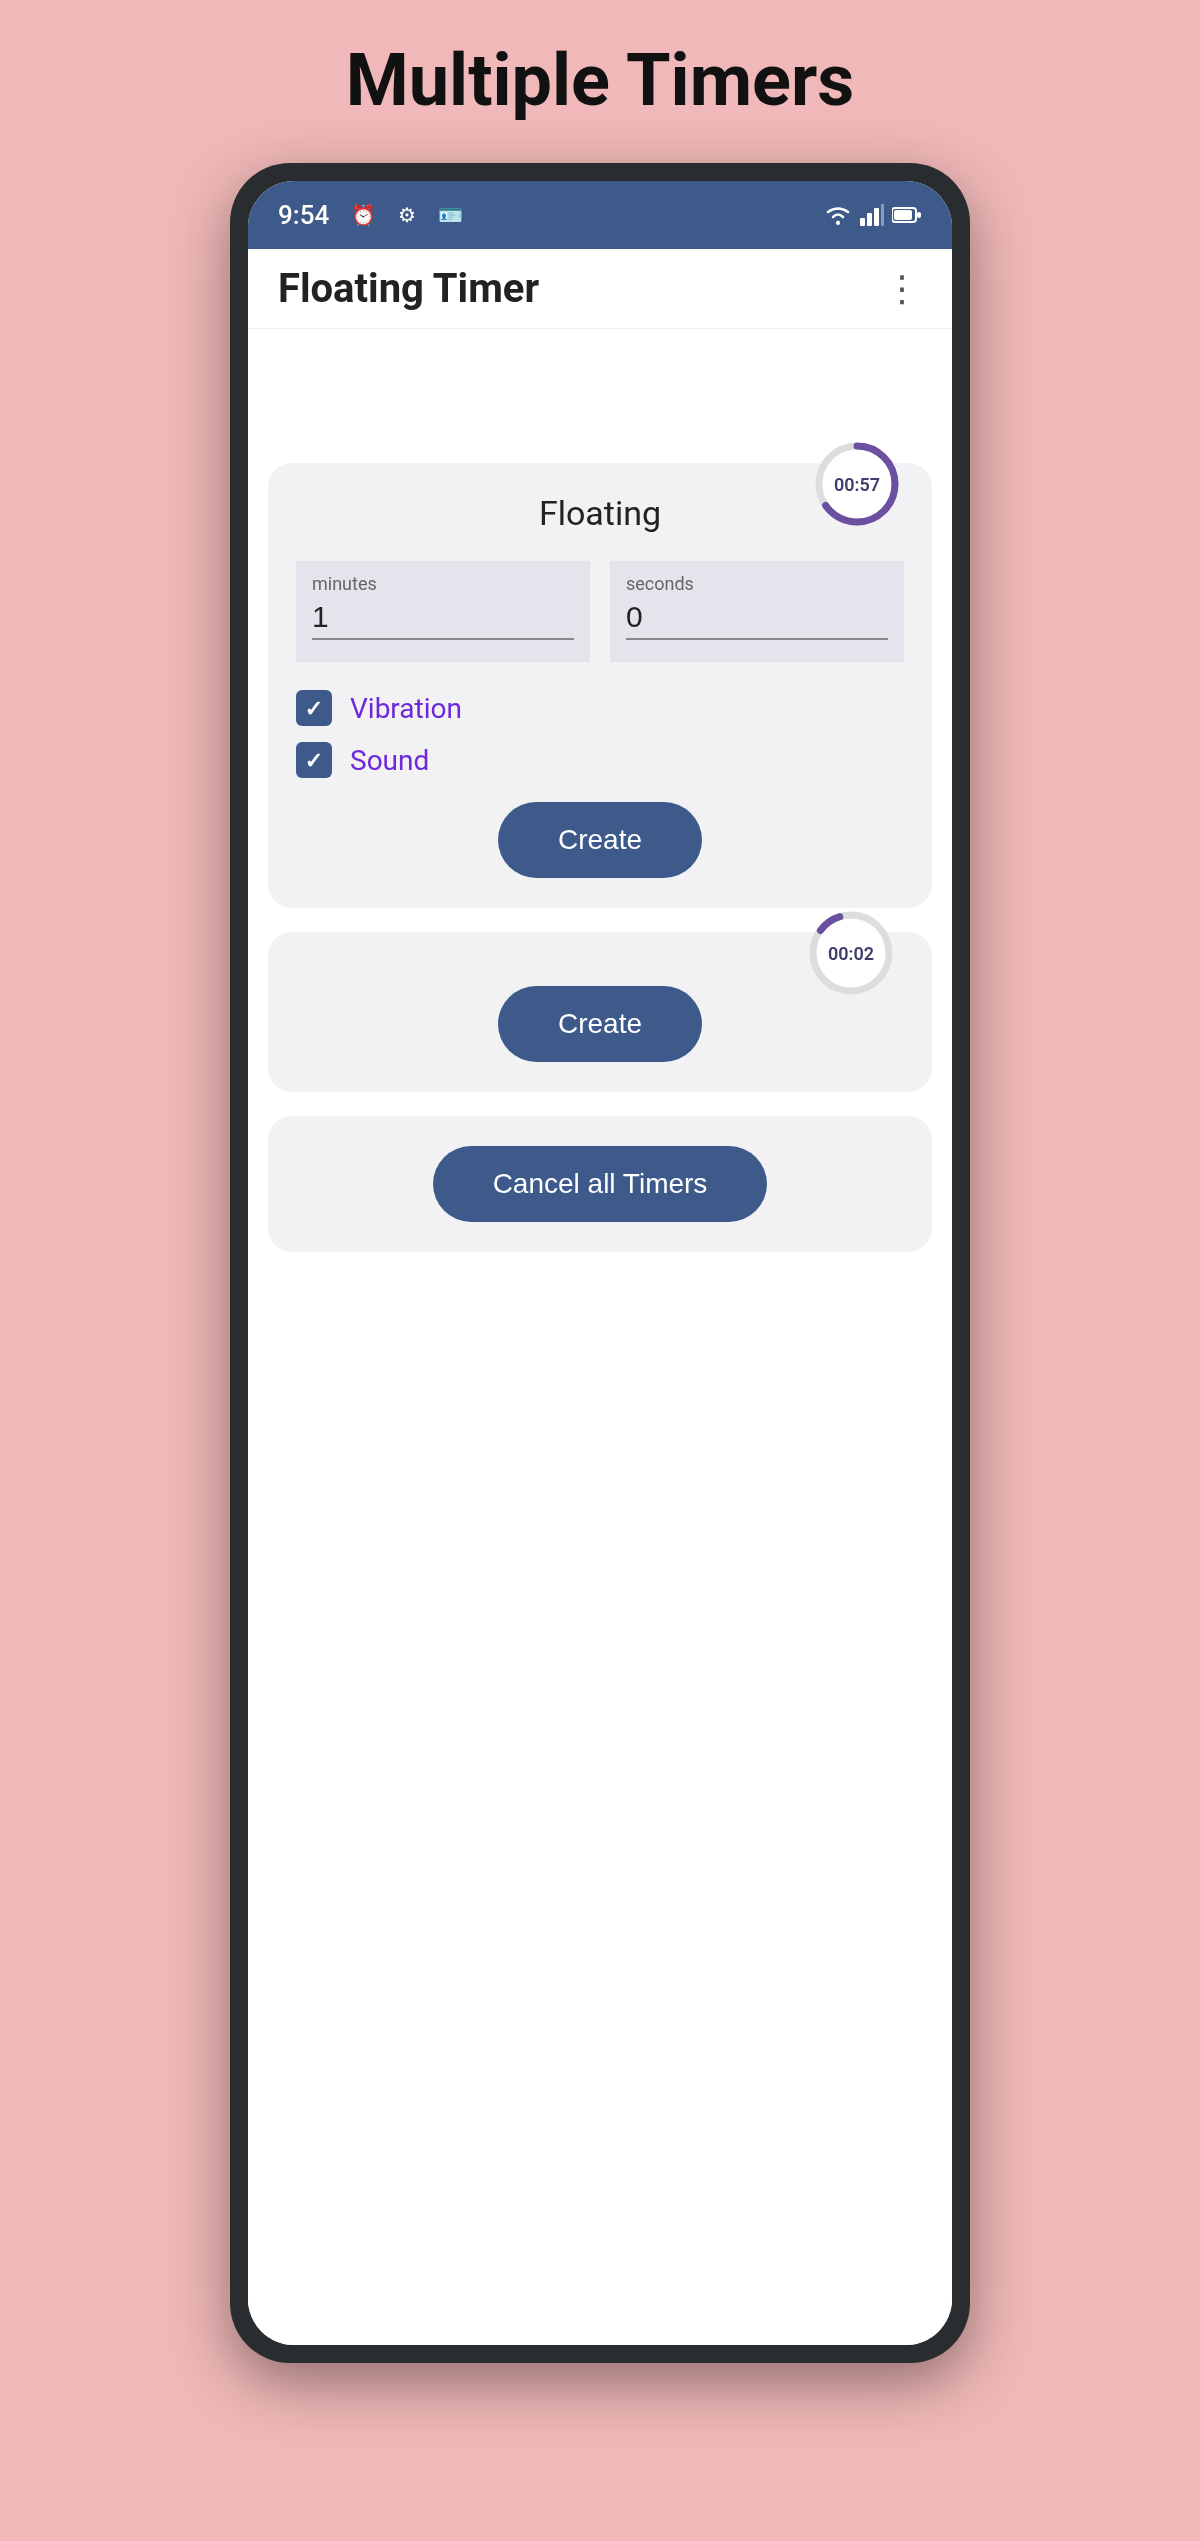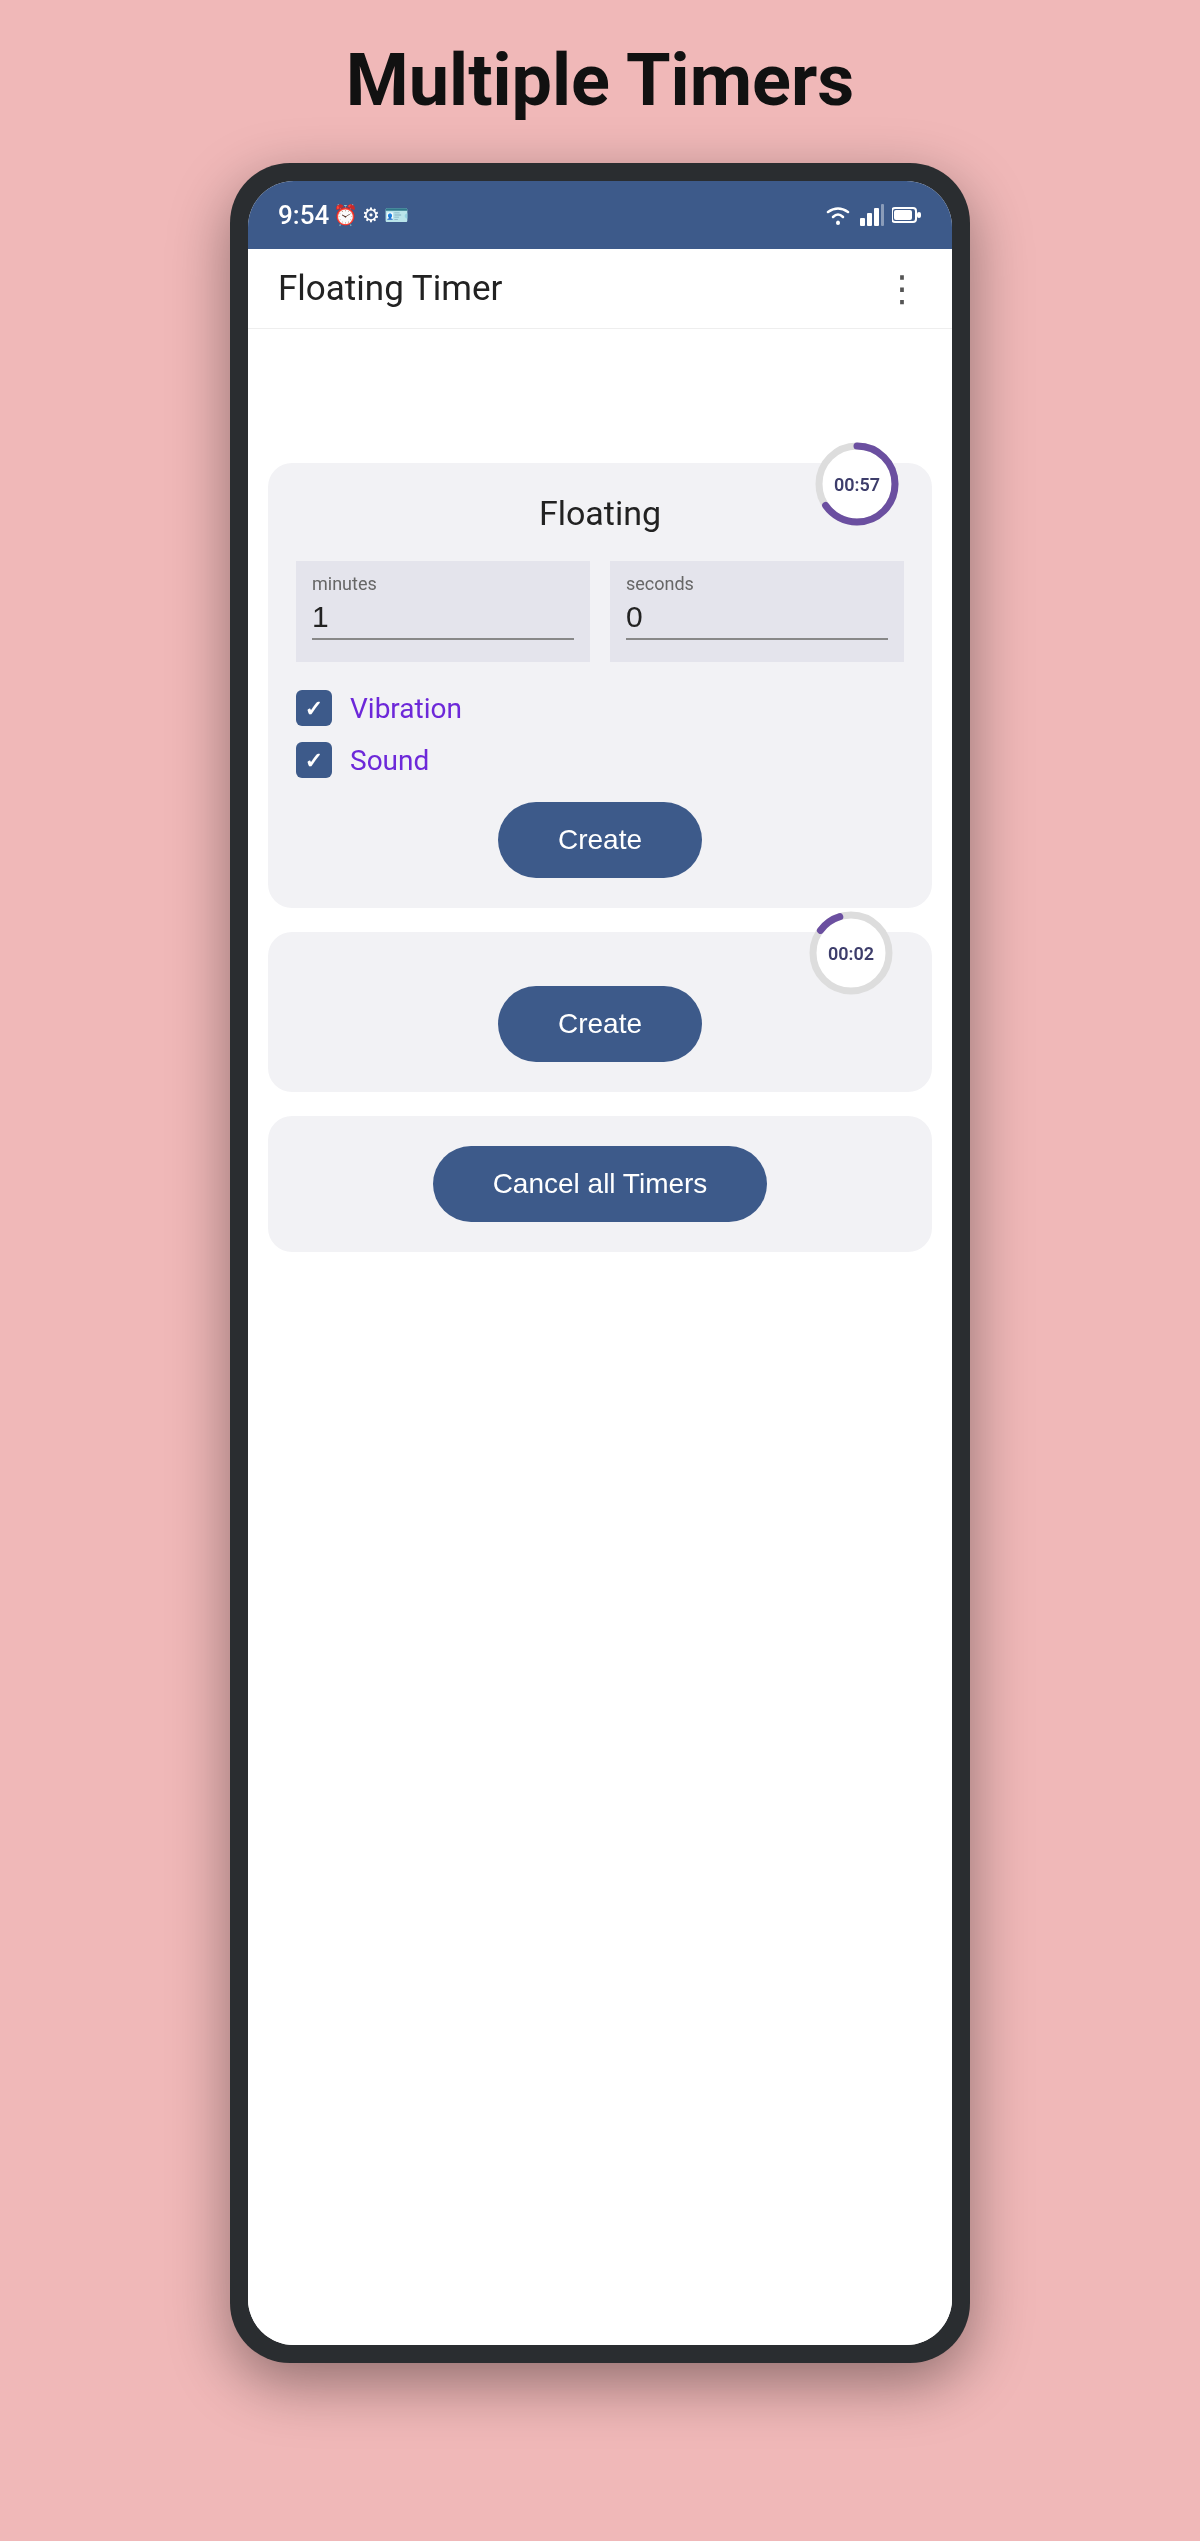--- a/index.html
+++ b/index.html
@@ -66,38 +66,38 @@
 
     .status-icons-right {
       display: flex;
       align-items: center;
       gap: 8px;
     }
 
     .status-left-group {
       display: flex;
       align-items: center;
-      gap: 4px;
+      gap: 22px;
     }
 
     
     .app-bar {
       background: #fff;
       height: 80px;
       display: flex;
       align-items: center;
       justify-content: space-between;
       padding: 0 30px;
       border-bottom: 1px solid #eee;
       flex-shrink: 0;
     }
 
     .app-title {
-      font-size: 35px;
-      font-weight: 400;
+      font-size: 40px;
+      font-weight: 700;
       color: #222;
     }
 
     .menu-dots {
       font-size: 36px;
       color: #555;
       cursor: pointer;
       letter-spacing: 2px;
     }
 

